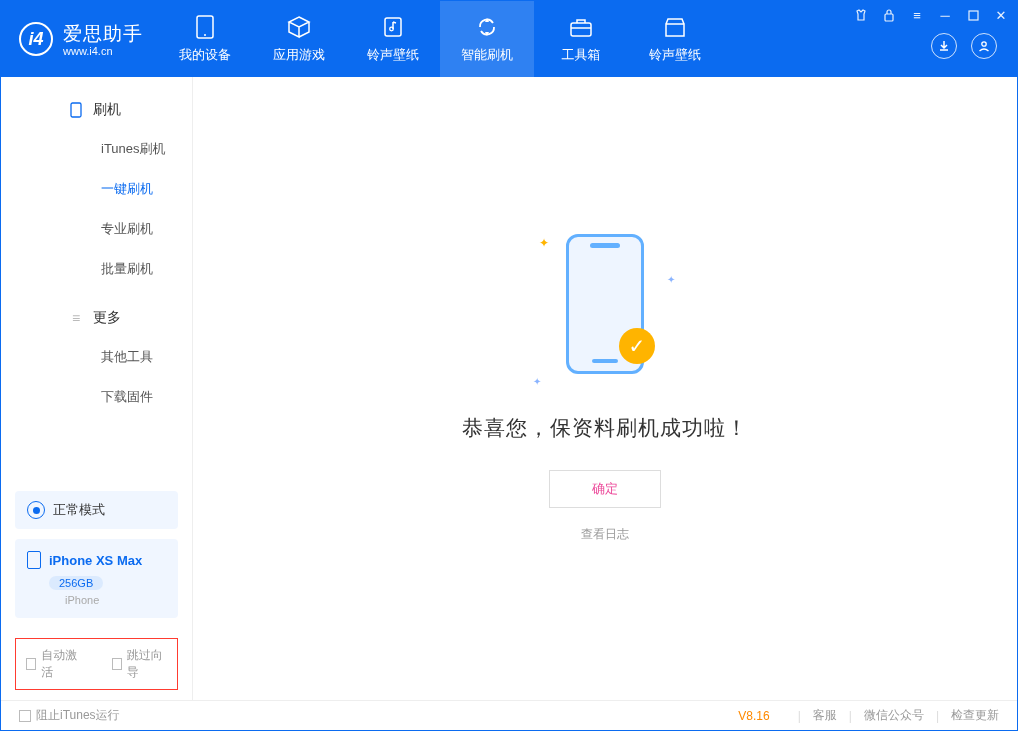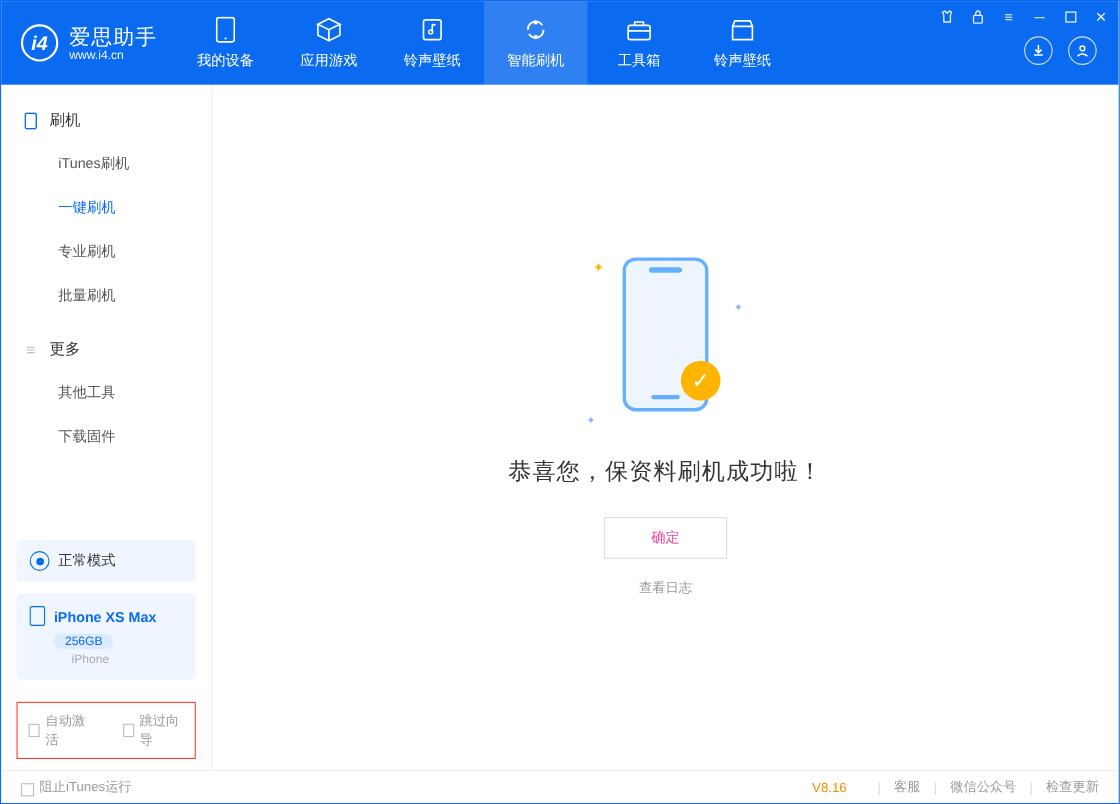--- a/index.html
+++ b/index.html
@@ -26,21 +26,21 @@
 .tab.active { background: rgba(255,255,255,.15); }
 
 .win-controls { position:absolute; top:6px; right:8px; display:flex; gap:12px; align-items:center; }
 .win-controls span { width:16px; height:16px; display:flex;align-items:center;justify-content:center; cursor:pointer; font-size:13px; opacity:.9;}
 .header-right-icons{position:absolute; bottom:18px; right:20px; display:flex; gap:14px;}
 .header-right-icons .circ{width:26px;height:26px;border:1.5px solid rgba(255,255,255,.8);border-radius:50%;display:flex;align-items:center;justify-content:center;font-size:14px;cursor:pointer;}
 
 
 .body { display:flex; height: calc(100% - 76px - 30px); }
 .sidebar { width: 192px; border-right:1px solid #eee; display:flex; flex-direction:column; }
-.side-scroll{flex:1; padding-top:18px;}
+.side-scroll{flex:1; padding-top:18px;padding-left:48px;}
 .side-group-header{display:flex;align-items:center;gap:10px;padding:6px 20px 10px 20px;color:#333;font-size:14px;}
 .side-group-header .ghicon{width:14px;height:14px;display:flex;align-items:center;justify-content:center;color:#0b6bf0;}
 .side-items{padding-left:52px;}
 .side-item{font-size:13px;color:#555;padding:11px 0;cursor:pointer;}
 .side-item.active{color:#0b6bf0;}
 
 .side-device{background:#f0f6ff;margin:0 14px 10px 14px;border-radius:4px;padding:10px 12px;}
 .side-mode{display:flex;align-items:center;gap:8px;font-size:13px;color:#333;}
 .mode-dot{width:18px;height:18px;border-radius:50%;border:1.5px solid #0b6bf0;display:flex;align-items:center;justify-content:center;}
 .mode-dot::after{content:'';width:7px;height:7px;border-radius:50%;background:#0b6bf0;}
@@ -63,21 +63,21 @@
 .spark{position:absolute;width:8px;height:8px;}
 .spark.s1{top:2px;left:-6px;color:#ffb400;font-size:12px;}
 .spark.s2{top:40px;right:-10px;color:#8ab4ff;font-size:10px;}
 .spark.s3{bottom:10px;left:-12px;color:#8ab4ff;font-size:10px;}
 .msg{font-size:21px;color:#333;margin-bottom:28px; letter-spacing:1px;}
 .ok-btn{border:1px solid #ddd;background:#fff;padding:9px 42px;font-size:13px;color:#ec4899;cursor:pointer;margin-bottom:18px;}
 .loglink{color:#999;font-size:12px;cursor:pointer;}
 
 
 .footer{height:30px;border-top:1px solid #eee;display:flex;align-items:center;padding:0 18px;font-size:12px;color:#999;}
-.footer .fcb{display:flex;align-items:flex-end;gap:5px;cursor:pointer;}
+.footer .fcb{display:flex;align-items:center;gap:5px;cursor:pointer;}
 .footer .spacer{flex:1;}
 .footer .ver{color:#ff8a00;margin-right:16px;}
 .footer .flink{color:#999;cursor:pointer;}
 .footer .sep{margin:0 12px;color:#ddd;}
 
 svg{display:block;}
 </style>
 </head>
 <body>
 

